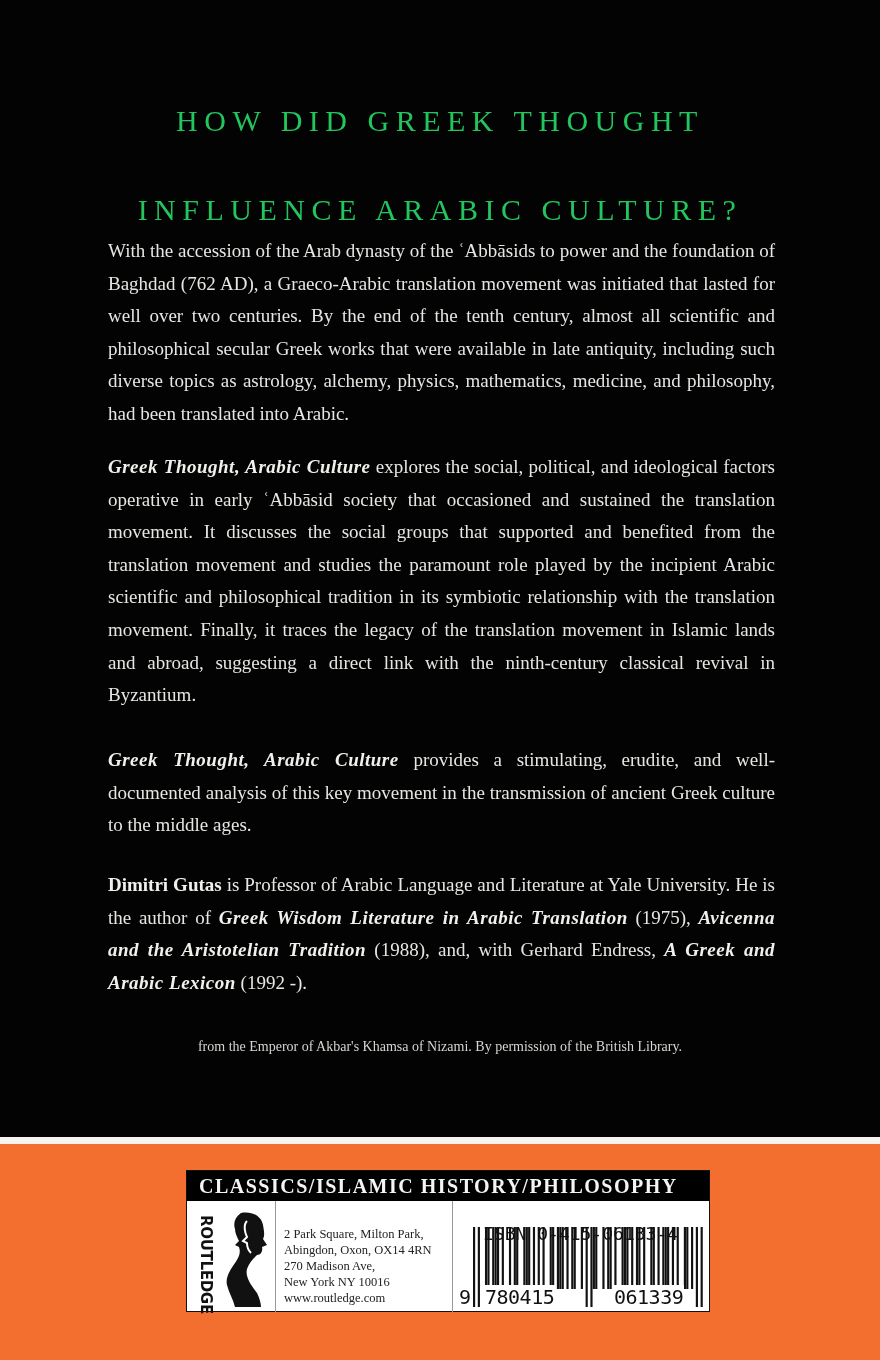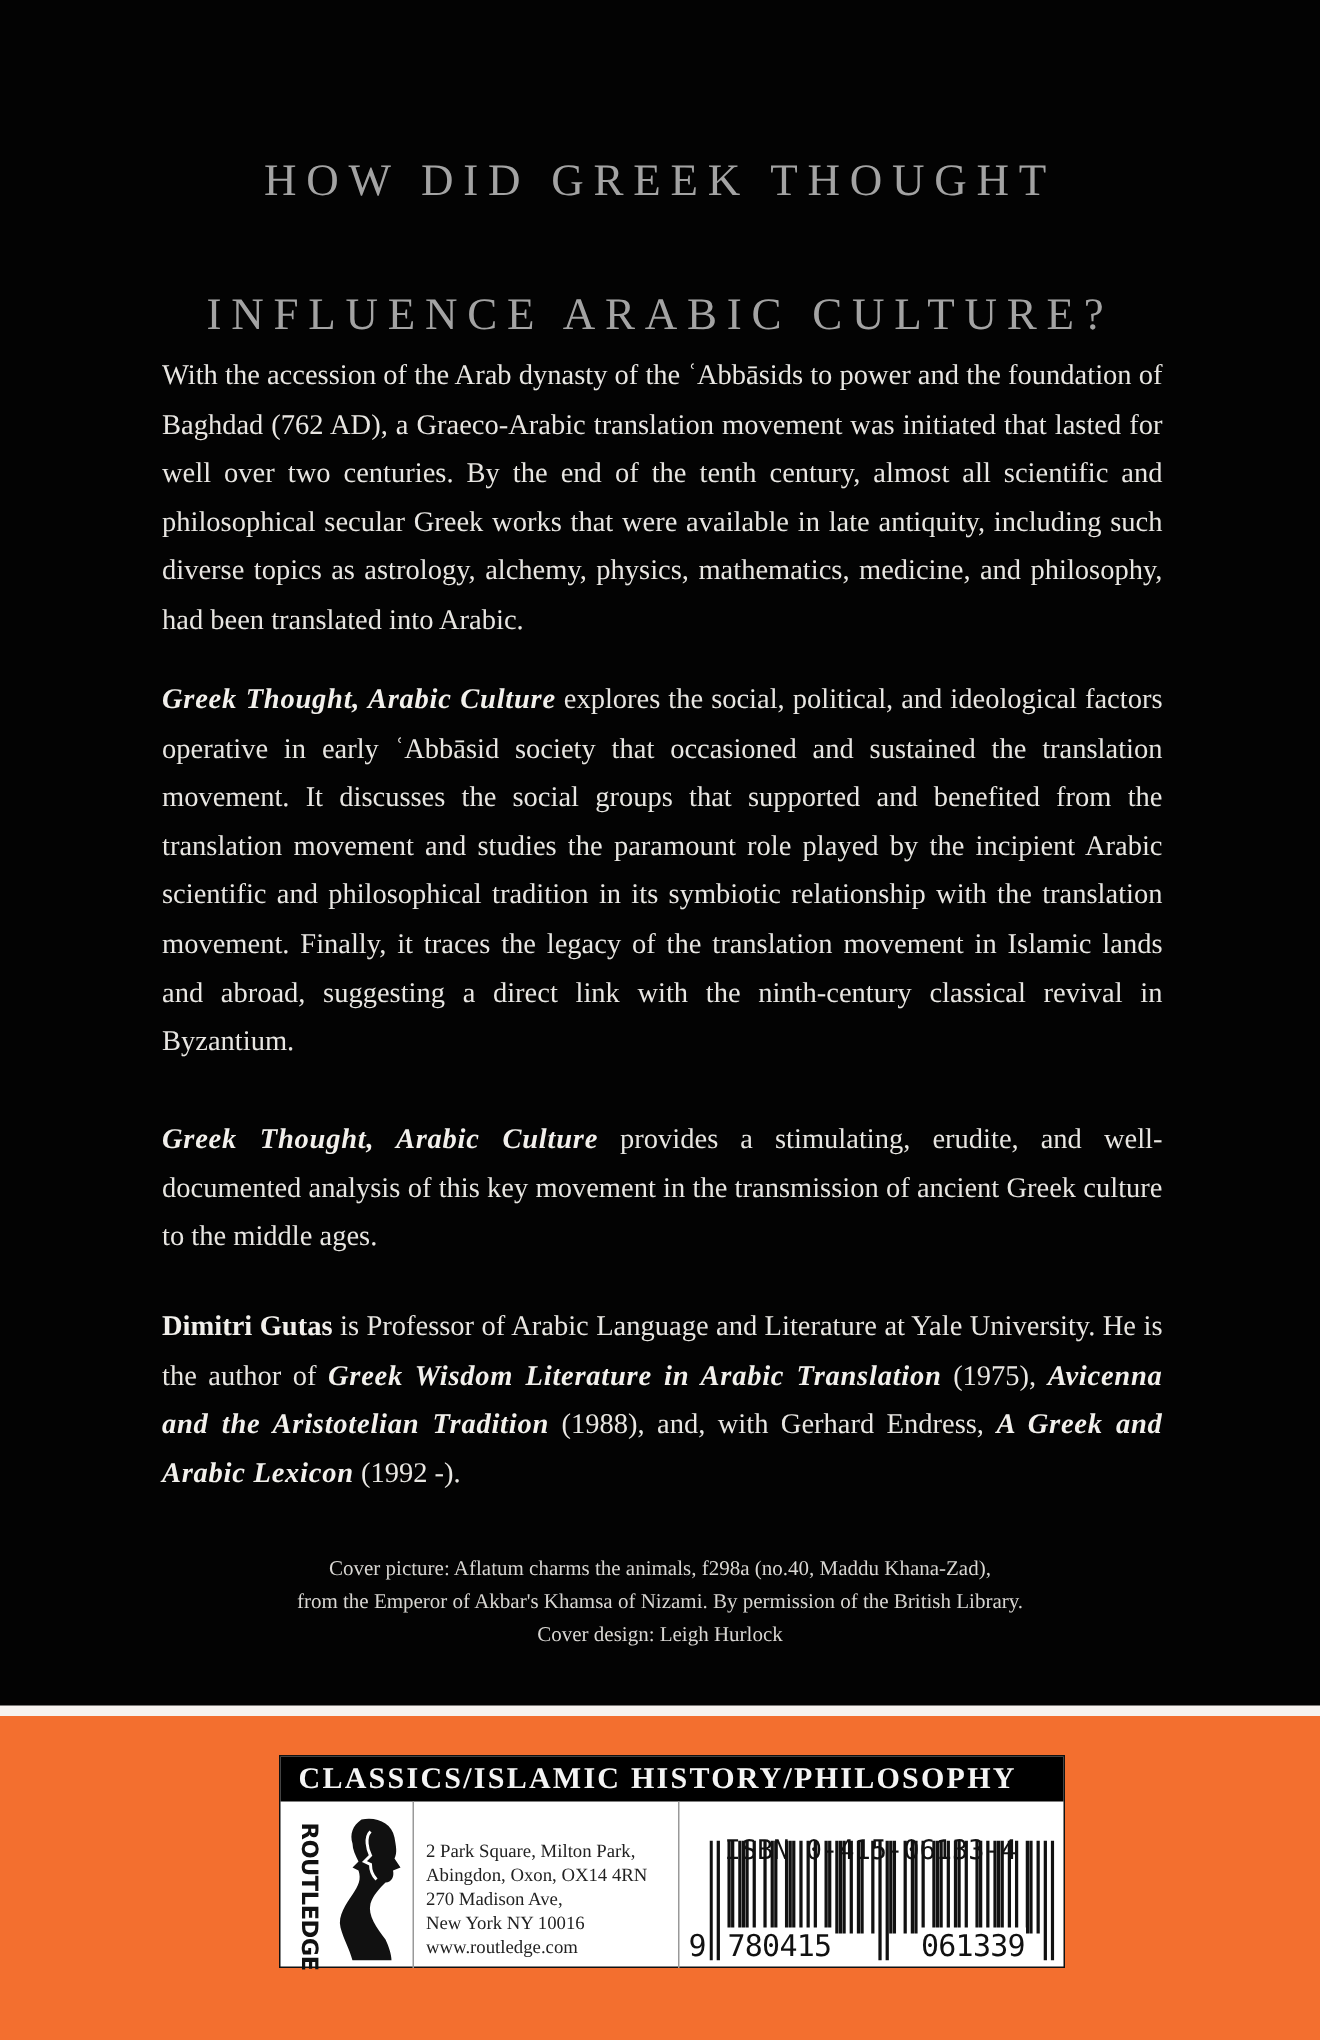--- a/index.html
+++ b/index.html
@@ -1,19 +1,19 @@
 <!DOCTYPE html>
 <html><head>
 <meta charset="utf-8">
 <style>
   html, body { margin:0; padding:0; }
   body { width:880px; height:1360px; background:#000; position:relative; overflow:hidden;
          font-family:"Liberation Serif","DejaVu Serif",serif; }
   .top { position:absolute; left:0; top:0; width:880px; height:1137px; background:#030303; }
-  .headline { position:absolute; left:0; width:880px; text-align:center; color:#a3a3a3;
+  .headline { position:absolute; left:0; width:880px; text-align:center; color:#22c55e;
               font-size:30px; letter-spacing:6.5px; font-weight:normal; }
   .h1 { top:104px; }
   .h2 { top:156px;margin-top:37px; }
   .body-text { position:absolute; left:108px; width:667px; color:#e8e6e2; font-size:19px;
                line-height:32.6px; text-align:justify; }
   .body-text em { font-style:italic; font-weight:bold; letter-spacing:0.5px; color:#f2f0ec; }
   .body-text strong { font-weight:bold; color:#f2f0ec; }
   .p1 { top:235px; }
   .p2 { top:451px; }
   .p3 { top:744px; }
@@ -54,23 +54,21 @@
 
 <div class="body-text p1">With the accession of the Arab dynasty of the ʿAbbāsids to power and the foundation of Baghdad (762 AD), a Graeco-Arabic translation movement was initiated that lasted for well over two centuries. By the end of the tenth century, almost all scientific and philosophical secular Greek works that were available in late antiquity, including such diverse topics as astrology, alchemy, physics, mathematics, medicine, and philosophy, had been translated into Arabic.</div>
 
 <div class="body-text p2"><em>Greek Thought, Arabic Culture</em><span> explores the social, political, and ideological factors operative in early ʿAbbāsid  society that occasioned and sustained the translation movement. It discusses the social groups that supported and benefited from the translation movement and studies the paramount role played by the incipient Arabic scientific and philosophical tradition in its symbiotic relationship with the translation movement. Finally, it traces the legacy of the translation movement in Islamic lands and abroad, suggesting a direct link with the ninth-century classical revival in Byzantium.</span></div>
 
 <div class="body-text p3"><em>Greek Thought, Arabic Culture</em><span> provides a stimulating, erudite, and well-documented analysis of this key movement in the transmission of ancient Greek culture to the middle ages.</span></div>
 
 <div class="body-text p4"><strong>Dimitri Gutas</strong><span> is Professor of Arabic Language and Literature at Yale University. He is the author of </span><em>Greek Wisdom Literature in Arabic Translation</em><span> (1975), </span><em>Avicenna and the Aristotelian Tradition</em><span> (1988), and, with Gerhard Endress, </span><em>A Greek and Arabic Lexicon</em><span> (1992 -).</span></div>
 
 <div class="credits">
-  <div>Cover picture: Aflatum charms the animals, f298a (no.40, Maddu Khana-Zad),</div>
   <div>from the Emperor of Akbar's Khamsa of Nizami. By permission of the British Library.</div>
-  <div>Cover design: Leigh Hurlock</div>
 </div>
 
 <div class="stripe"></div>
 <div class="orange"></div>
 
 <div class="box">
   <div class="box-header">CLASSICS/ISLAMIC HISTORY/PHILOSOPHY</div>
 
   <div class="logo-cell">
     <div class="logo-word">

